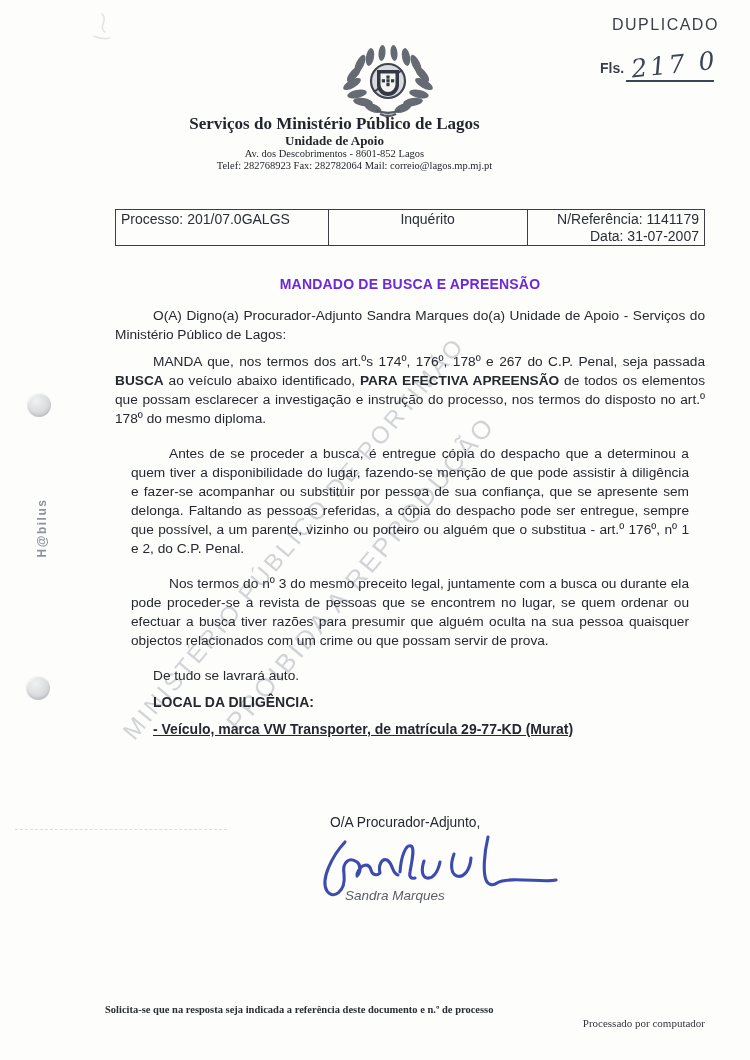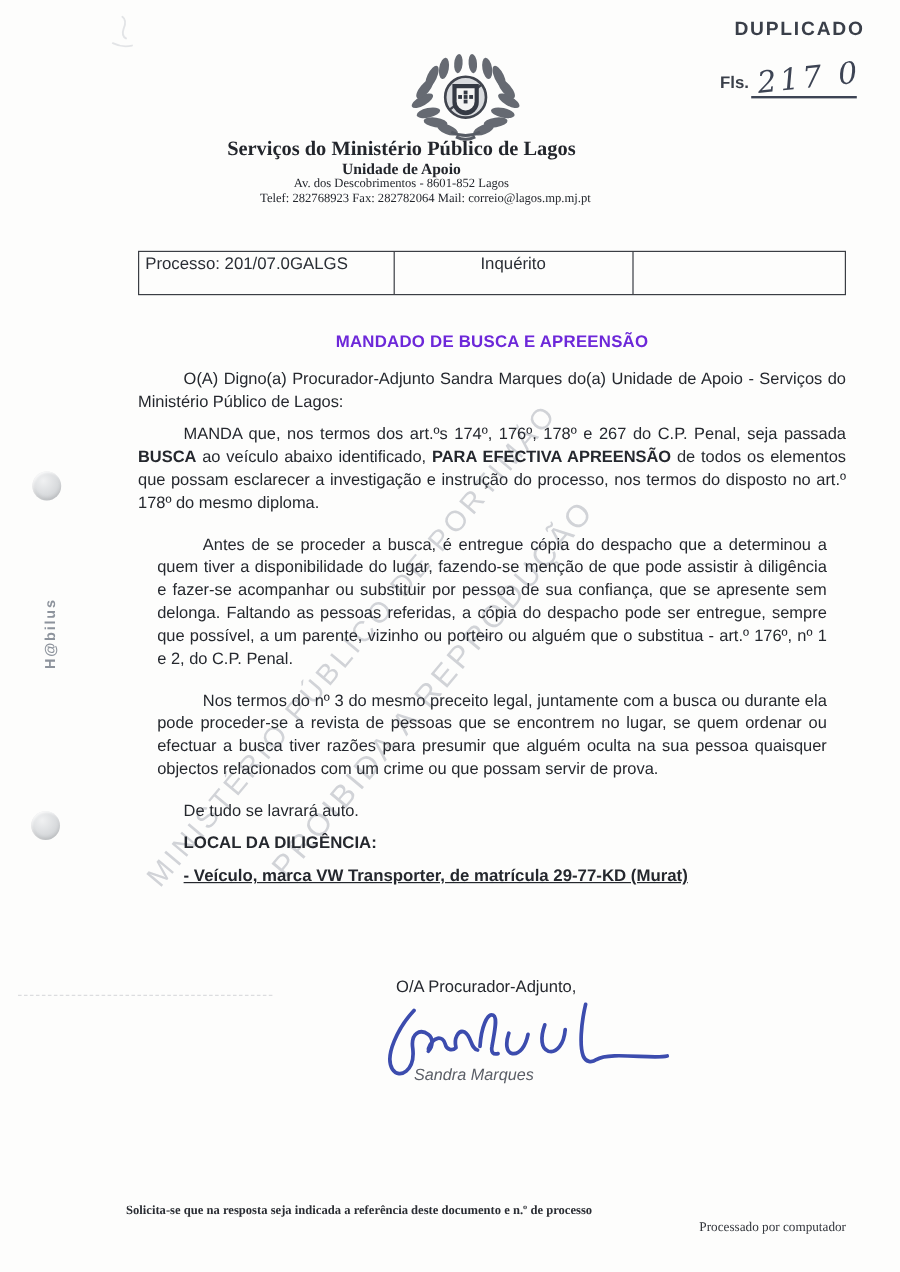--- a/index.html
+++ b/index.html
@@ -5,21 +5,21 @@
   html,body{margin:0;padding:0;}
   body{
     width:750px;height:1060px;position:relative;overflow:hidden;
     background:#fdfdfc;
     font-family:"Liberation Sans","DejaVu Sans",sans-serif;
     color:#25282e;
   }
   .abs{position:absolute;}
 
   
-  .duplicado{top:16px;left:612px;font-size:16px;font-weight:bold;letter-spacing:1.5px;color:#3a3f49;}
+  .duplicado{top:16px;left:612px;font-size:16px;font-weight:normal;letter-spacing:1.5px;color:#3a3f49;}
   .fls-row{top:50px;left:600px;width:130px;}
   .fls-label{font-size:14px;font-weight:bold;color:#3a3f49;}
   .fls-value{
     font-family:"DejaVu Serif",serif;font-style:italic;font-size:25px;color:#3d4454;
     display:inline-block;transform:rotate(-6deg);letter-spacing:3px;margin-left:2px;
   }
   .fls-underline{top:80px;left:626px;width:88px;border-bottom:2px solid #3d4454;}
 
   
   .pencil-mark{top:8px;left:80px;opacity:.5;}
@@ -141,20 +141,24 @@
 </svg>
 
 <div class="abs hdr hdr-org">Serviços do Ministério Público de Lagos</div>
 <div class="abs hdr hdr-unit">Unidade de Apoio</div>
 <div class="abs hdr hdr-addr">Av. dos Descobrimentos - 8601-852 Lagos</div>
 <div class="abs hdr hdr-contact">Telef: 282768923   Fax: 282782064 Mail: correio@lagos.mp.mj.pt</div>
 
 <div class="abs ref-table">
   <div class="ref-cell ref-c1">Processo: 201/07.0GALGS</div>
   <div class="ref-cell ref-c2">Inquérito</div>
+  <div class="ref-cell ref-c3">
+    <div>N/Referência: 1141179</div>
+    <div>Data: 31-07-2007</div>
+  </div>
 </div>
 
 <div class="abs doc-title">MANDADO DE BUSCA E APREENSÃO</div>
 
 <div class="abs body-text">
   <p>O(A) Digno(a) Procurador-Adjunto Sandra Marques do(a) Unidade de Apoio - Serviços do Ministério Público de Lagos:</p>
   <p><span>MANDA que, nos termos dos art.ºs 174º, 176º, 178º e 267 do C.P. Penal, seja passada </span><span class="b">BUSCA</span><span> ao veículo abaixo identificado, </span><span class="b">PARA EFECTIVA APREENSÃO</span><span> de todos os elementos que possam esclarecer a investigação e instrução do processo, nos termos do disposto no art.º 178º do mesmo diploma.</span></p>
   <p class="cont">Antes de se proceder a busca, é entregue cópia do despacho que a determinou a quem tiver a disponibilidade do lugar, fazendo-se menção de que pode assistir à diligência e fazer-se acompanhar ou substituir por pessoa de sua confiança, que se apresente sem delonga. Faltando as pessoas referidas, a cópia do despacho pode ser entregue, sempre que possível, a um parente, vizinho ou porteiro ou alguém que o substitua - art.º 176º, nº 1 e 2, do C.P. Penal.</p>
   <p class="cont">Nos termos do nº 3 do mesmo preceito legal, juntamente com a busca ou durante ela pode proceder-se a revista de pessoas que se encontrem no lugar, se quem ordenar ou efectuar a busca tiver razões para presumir que alguém oculta na sua pessoa quaisquer objectos relacionados com um crime ou que possam servir de prova.</p>
   <p style="margin-top:8px">De tudo se lavrará auto.</p>

